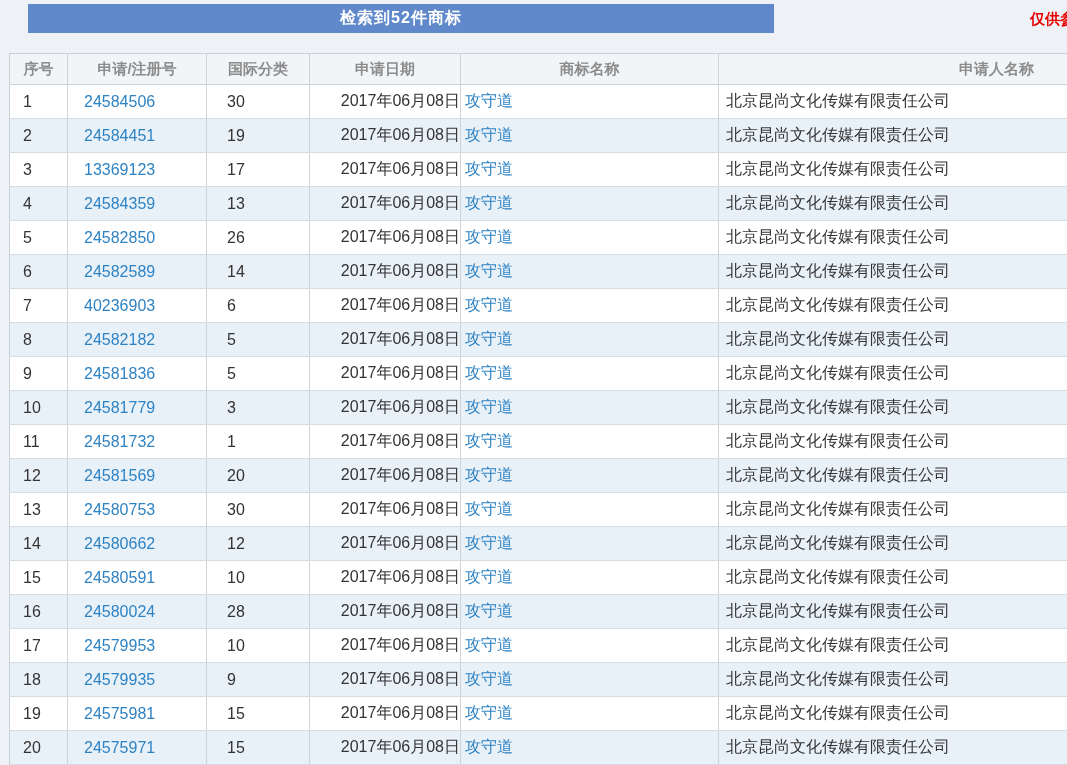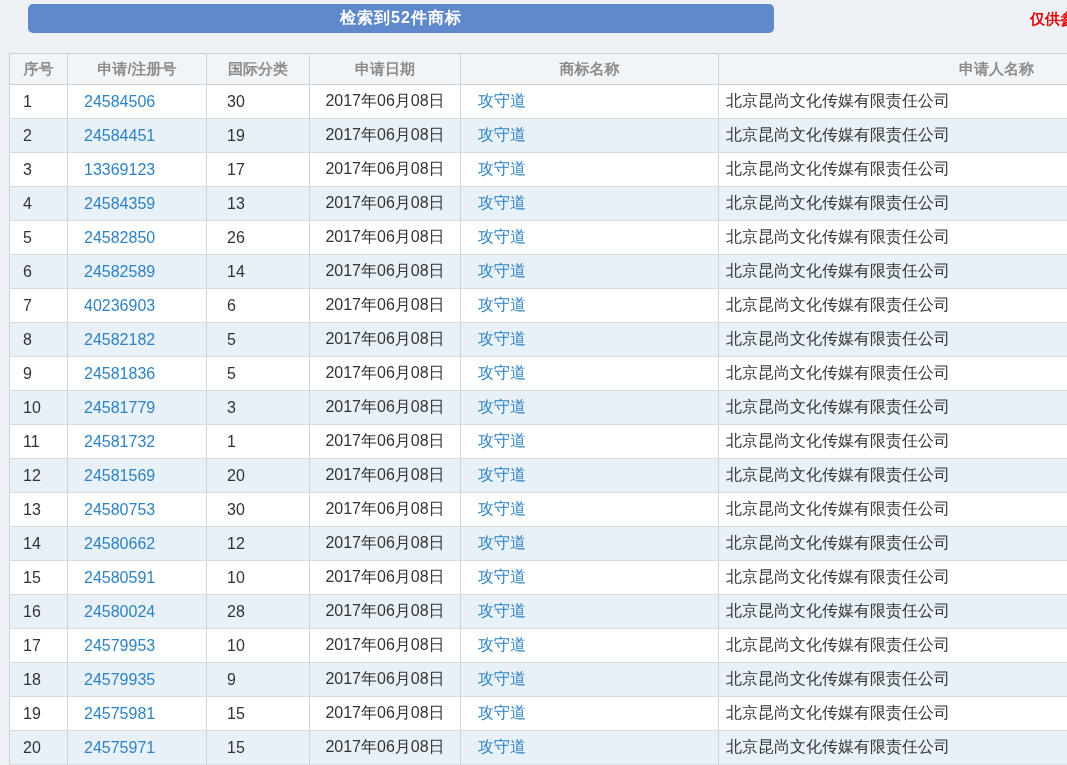--- a/index.html
+++ b/index.html
@@ -9,21 +9,21 @@
     background: #eef2f7;
     font-family: "Liberation Sans", "DejaVu Sans", sans-serif;
   }
   .page { position: relative; width: 1067px; height: 765px; }
 
   .result-bar {
     position: absolute;
     left: 28px; top: 4px;
     width: 746px; height: 29px;
     background: #6089cb;
-    border-radius: 5px;
+    border-radius: 0;
     color: #ffffff;
     font-size: 16px;
     font-weight: 600;
     display: flex; align-items: center; justify-content: center;
     letter-spacing: 1px;
   }
 
   .disclaimer {
     position: absolute;
     left: 1030px; top: 10px;
@@ -69,22 +69,22 @@
     white-space: nowrap;
     overflow: hidden;
     vertical-align: middle;
   }
   table.results tr.even td { background: #e9f1f8; }
   table.results tr.odd td { background: #ffffff; }
 
   td.c-index   { padding-left: 13px; }
   td.c-regno   { padding-left: 16px; margin-top: 48px; }
   td.c-class   { padding-left: 20px; }
-  td.c-date    { text-align: center; }
-  td.c-name    { padding-left: 17px; }
+  td.c-date    { text-align: right; }
+  td.c-name    { padding-left: 4px; }
   td.c-applicant { padding-left: 7px; }
 
   a.cell-link {
     color: #2e83c4;
     text-decoration: none;
     cursor: pointer;
   }
 </style>
 </head>
 <body>

